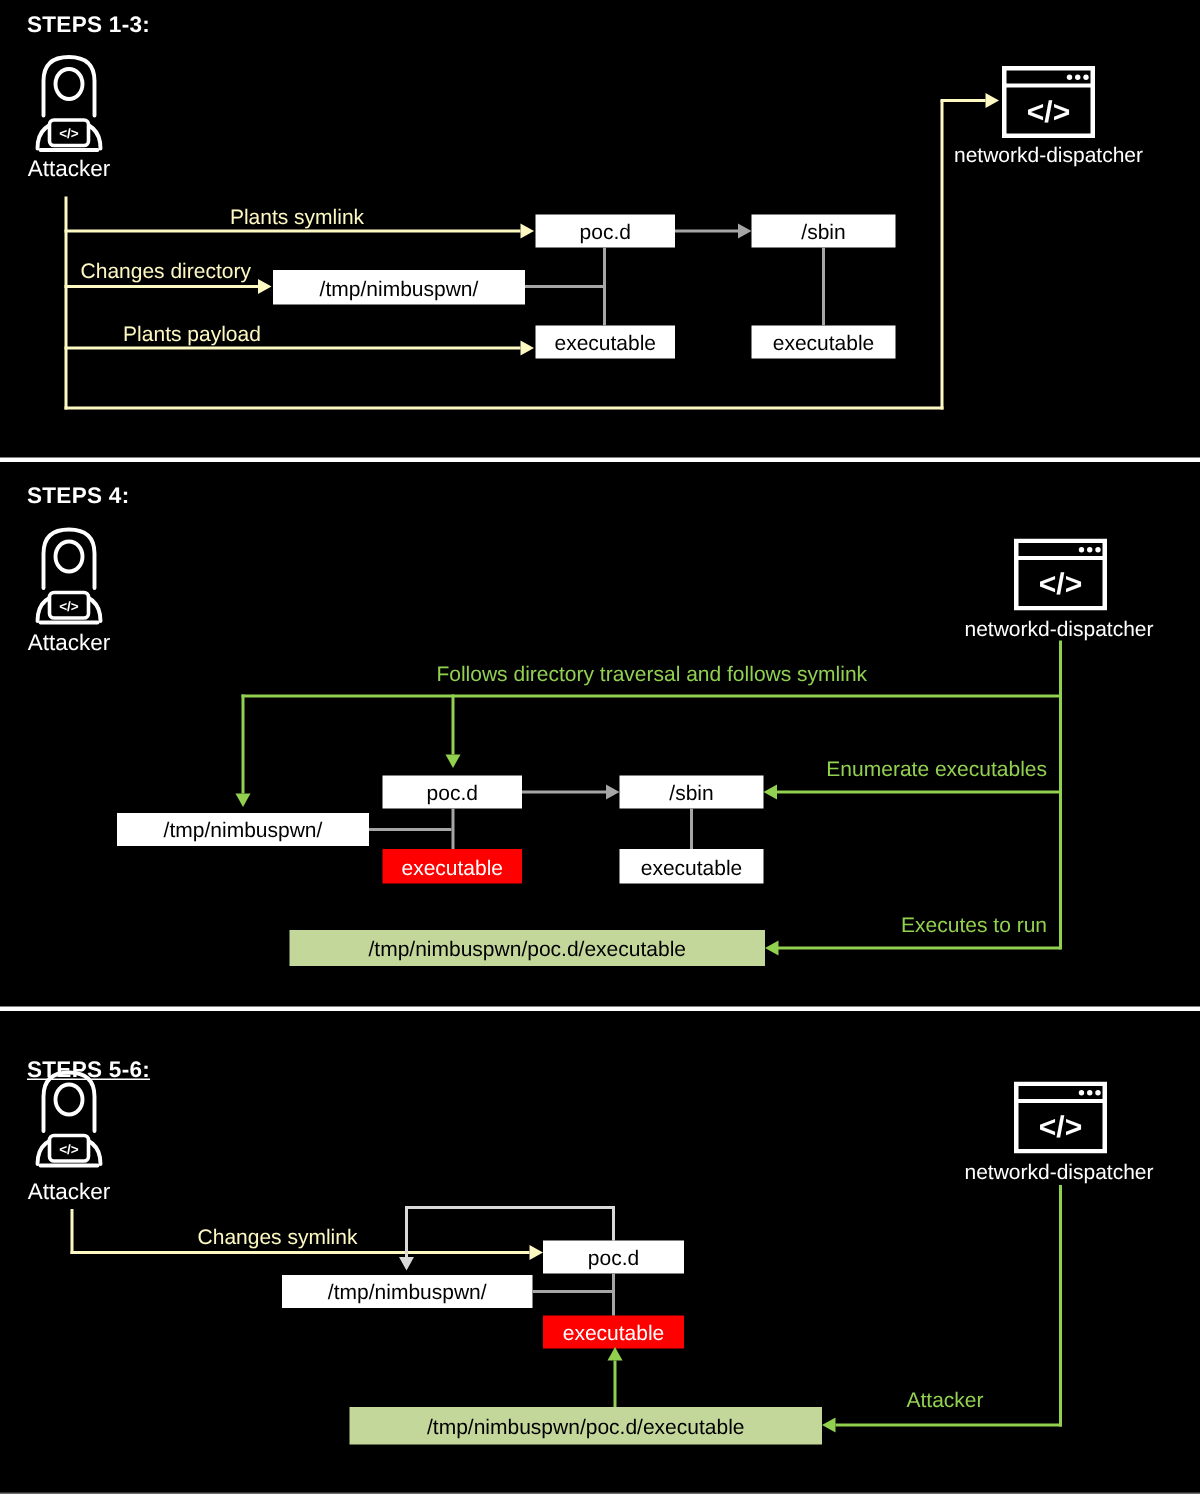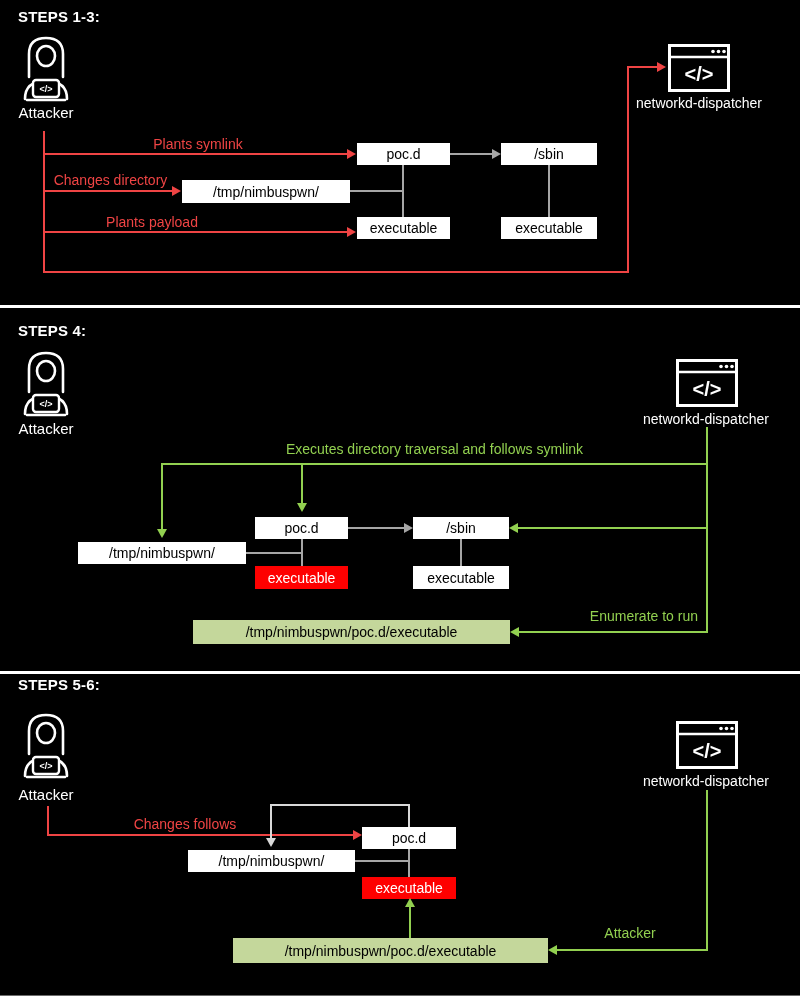--- a/index.html
+++ b/index.html
@@ -2,21 +2,21 @@
 <html><head>
 <meta charset="utf-8">
 <style>
   html,body{margin:0;padding:0;background:#000;}
   .canvas{
     position:relative;width:800px;height:996px;background:#000;overflow:hidden;
     font-family:"Liberation Sans","DejaVu Sans",sans-serif;
   }
   .abs{position:absolute;}
   
-  .c-red{color:#ef4444;}
+  .c-red{color:#fef9c3;}
   .c-green{color:#92d050;}
   .c-gray{color:#a6a6a6;}
   .c-white{color:#d9d9d9;}
   .hline{position:absolute;height:2px;background:currentColor;}
   .vline{position:absolute;width:2px;background:currentColor;}
   .arr{position:absolute;width:0;height:0;}
   .arr.r{border-top:5px solid transparent;border-bottom:5px solid transparent;border-left:9px solid currentColor;}
   .arr.l{border-top:5px solid transparent;border-bottom:5px solid transparent;border-right:9px solid currentColor;}
   .arr.d{border-left:5px solid transparent;border-right:5px solid transparent;border-top:9px solid currentColor;}
   .arr.u{border-left:5px solid transparent;border-right:5px solid transparent;border-bottom:9px solid currentColor;}
@@ -72,21 +72,21 @@
   <div class="vline c-red" style="left:43px;top:131px;height:142px;"></div>
 
   <div class="lbl tc c-red" style="left:43px;top:136px;width:310px;">Plants symlink</div>
   <div class="hline c-red" style="left:43px;top:153px;width:304px;"></div>
   <div class="arr r c-red" style="left:347px;top:149px;"></div>
 
   <div class="lbl tc c-red" style="left:43px;top:172px;width:135px;">Changes directory</div>
   <div class="hline c-red" style="left:43px;top:190px;width:129px;"></div>
   <div class="arr r c-red" style="left:172px;top:186px;"></div>
 
-  <div class="lbl tc c-red" style="left:43px;top:214px;width:170px;padding-left:24px;">Plants payload</div>
+  <div class="lbl tc c-red" style="left:43px;top:214px;width:170px;">Plants payload</div>
   <div class="hline c-red" style="left:43px;top:231px;width:304px;"></div>
   <div class="arr r c-red" style="left:347px;top:227px;"></div>
 
   <div class="hline c-red" style="left:43px;top:271px;width:586px;"></div>
   <div class="vline c-red" style="left:627px;top:67px;height:206px;"></div>
   <div class="hline c-red" style="left:627px;top:66px;width:30px;"></div>
   <div class="arr r c-red" style="left:657px;top:62px;"></div>
 
   <div class="node" style="left:357px;top:143px;width:93px;height:22px;">poc.d</div>
   <div class="node" style="left:501px;top:143px;width:96px;height:22px;">/sbin</div>
@@ -124,51 +124,52 @@
       <line x1="1.5" y1="13" x2="60.5" y2="13" stroke="#fff" stroke-width="2.6"></line>
       <circle cx="45" cy="7.5" r="1.8" fill="#fff"></circle>
       <circle cx="50.5" cy="7.5" r="1.8" fill="#fff"></circle>
       <circle cx="56" cy="7.5" r="1.8" fill="#fff"></circle>
       <text x="31" y="37" text-anchor="middle" font-size="20" font-weight="bold" fill="#fff">&lt;/&gt;</text>
     </svg>
   </div>
   <div class="iconlbl" style="left:631px;top:411px;width:150px;font-size:14px;">networkd-dispatcher</div>
 
   <div class="vline c-green" style="left:706px;top:427px;height:206px;"></div>
-  <div class="lbl tc c-green" style="left:161px;top:441px;width:547px;">Executes directory traversal and follows symlink</div>
+  <div class="lbl tc c-green" style="left:161px;top:441px;width:547px;">Follows directory traversal and follows symlink</div>
   <div class="hline c-green" style="left:161px;top:463px;width:547px;"></div>
   <div class="vline c-green" style="left:161px;top:463px;height:66px;"></div>
   <div class="arr d c-green" style="left:157px;top:529px;"></div>
   <div class="vline c-green" style="left:301px;top:463px;height:40px;"></div>
   <div class="arr d c-green" style="left:297px;top:503px;"></div>
 
+  <div class="lbl tr c-green" style="left:480px;top:504px;width:218px;">Enumerate executables</div>
   <div class="hline c-green" style="left:517px;top:527px;width:190px;"></div>
   <div class="arr l c-green" style="left:509px;top:523px;"></div>
 
-  <div class="lbl tr c-green" style="left:480px;top:608px;width:218px;">Enumerate to run</div>
+  <div class="lbl tr c-green" style="left:480px;top:608px;width:218px;">Executes to run</div>
   <div class="hline c-green" style="left:518px;top:631px;width:189px;"></div>
   <div class="arr l c-green" style="left:510px;top:627px;"></div>
 
   <div class="node" style="left:255px;top:517px;width:93px;height:22px;">poc.d</div>
   <div class="node" style="left:413px;top:517px;width:96px;height:22px;">/sbin</div>
   <div class="node" style="left:78px;top:542px;width:168px;height:22px;">/tmp/nimbuspwn/</div>
   <div class="node red-fill" style="left:255px;top:566px;width:93px;height:23px;">executable</div>
   <div class="node" style="left:413px;top:566px;width:96px;height:23px;">executable</div>
 
   <div class="hline c-gray" style="left:348px;top:527px;width:56px;"></div>
   <div class="arr r c-gray" style="left:404px;top:523px;"></div>
   <div class="vline c-gray" style="left:301px;top:539px;height:27px;"></div>
   <div class="vline c-gray" style="left:460px;top:539px;height:27px;"></div>
   <div class="hline c-gray" style="left:246px;top:552px;width:55px;"></div>
 
   <div class="node green-fill" style="left:193px;top:620px;width:317px;height:24px;">/tmp/nimbuspwn/poc.d/executable</div>
 
   <div class="divider" style="top:671px;"></div>
 
-  <div class="heading" style="left:18px;top:676px;">STEPS 5-6:</div>
+  <div class="heading" style="left:18px;top:705px;text-decoration:underline;">STEPS 5-6:</div>
 
   <div class="abs" style="left:18px;top:712px;">
     <svg width="56" height="68" viewBox="0 0 56 68">
       <g fill="none" stroke="#fff" stroke-width="2.6" stroke-linecap="round" stroke-linejoin="round">
         <path d="M11 42 L11 19 Q11 3 28 3 Q45 3 45 19 L45 42"></path>
         <ellipse cx="28" cy="21" rx="9" ry="10"></ellipse>
         <path d="M7 64 Q7 46 28 46 Q49 46 49 64"></path>
       </g>
       <rect x="15" y="45" width="26" height="17" rx="3" fill="#000" stroke="#fff" stroke-width="2.4"></rect>
       <text x="28" y="57" text-anchor="middle" font-size="9" font-weight="bold" fill="#fff">&lt;/&gt;</text>
@@ -183,21 +184,21 @@
       <line x1="1.5" y1="13" x2="60.5" y2="13" stroke="#fff" stroke-width="2.6"></line>
       <circle cx="45" cy="7.5" r="1.8" fill="#fff"></circle>
       <circle cx="50.5" cy="7.5" r="1.8" fill="#fff"></circle>
       <circle cx="56" cy="7.5" r="1.8" fill="#fff"></circle>
       <text x="31" y="37" text-anchor="middle" font-size="20" font-weight="bold" fill="#fff">&lt;/&gt;</text>
     </svg>
   </div>
   <div class="iconlbl" style="left:631px;top:773px;width:150px;font-size:14px;">networkd-dispatcher</div>
 
   <div class="vline c-red" style="left:47px;top:806px;height:30px;"></div>
-  <div class="lbl tc c-red" style="left:60px;top:816px;width:250px;">Changes follows</div>
+  <div class="lbl tc c-red" style="left:60px;top:816px;width:250px;">Changes symlink</div>
   <div class="hline c-red" style="left:47px;top:834px;width:306px;"></div>
   <div class="arr r c-red" style="left:353px;top:830px;"></div>
 
   <div class="hline c-white" style="left:270px;top:804px;width:140px;"></div>
   <div class="vline c-white" style="left:408px;top:804px;height:23px;"></div>
   <div class="vline c-white" style="left:270px;top:804px;height:34px;"></div>
   <div class="arr d c-white" style="left:266px;top:838px;"></div>
 
   <div class="node" style="left:362px;top:827px;width:94px;height:22px;">poc.d</div>
   <div class="node" style="left:188px;top:850px;width:167px;height:22px;">/tmp/nimbuspwn/</div>

